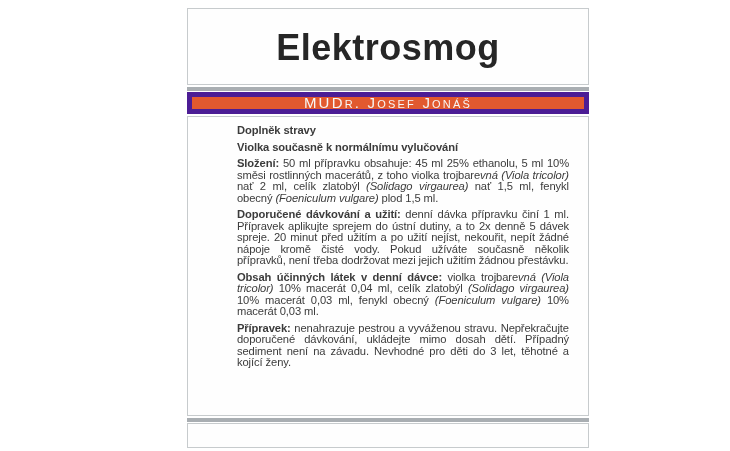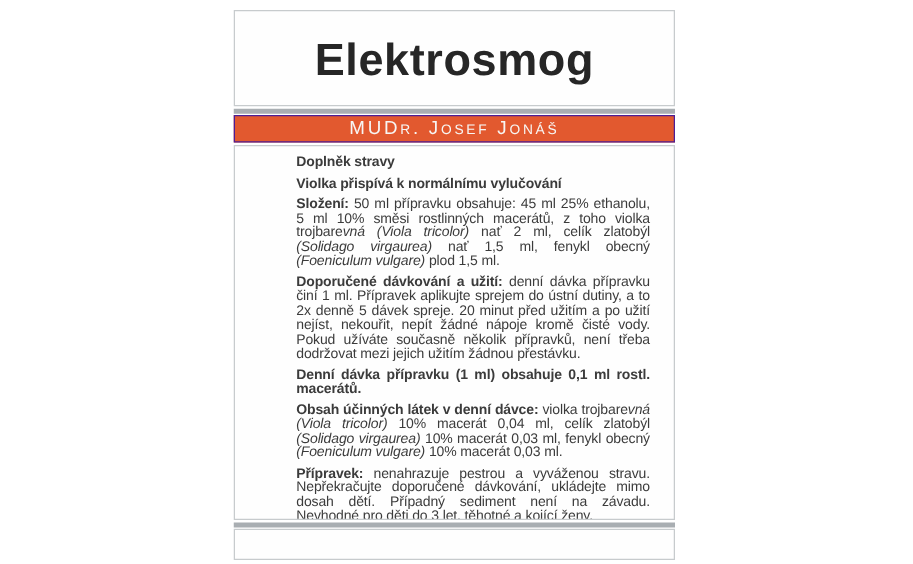--- a/index.html
+++ b/index.html
@@ -12,21 +12,21 @@
     width: 730px;
     height: 451px;
     background: #ffffff;
     font-family: "Liberation Sans", "DejaVu Sans", sans-serif;
     overflow: hidden;
   }
   .label-card {
     position: absolute;
     left: 187px;
     top: 8px;
-    width: 353px;
+    width: 402px;
   }
   .panel {
     box-sizing: border-box;
     background: #fefefe;
     border: 1px solid #c7cbcd;
   }
   .title-panel {
     height: 77px;
     display: flex;
     align-items: center;
@@ -43,21 +43,21 @@
   .separator-bar {
     height: 4px;
     background: #a9aeb2;
     margin-top: 2px;
   }
   .brand-band {
     box-sizing: border-box;
     margin-top: 1px;
     height: 22px;
     background: #e2592f;
-    border: 1px solid #4c1d95;
+    border: 5px solid #4c1d95;
     display: flex;
     align-items: center;
     justify-content: center;
   }
   .brand-name {
     color: #f7f6f4;
     font-size: 15px;
     font-variant: small-caps;
     letter-spacing: 2.2px;
     line-height: 1;
@@ -97,24 +97,23 @@
     </div>
 
     <div class="separator-bar"></div>
 
     <div class="brand-band">
       <div class="brand-name">MUDr. Josef Jonáš</div>
     </div>
 
     <div class="panel body-panel">
         <p class="para"><span class="seg-b">Doplněk stravy</span></p>
-        <p class="para"><span class="seg-b">Violka přispívá k normálnímu vylučování</span></p>
+        <p class="para"><span class="seg-b">Violka současně k normálnímu vylučování</span></p>
         <p class="para"><span class="seg-b">Složení:</span><span class="seg-n"> 50 ml přípravku obsahuje: 45 ml 25% ethanolu, 5 ml 10% směsi rostlinných macerátů, z toho violka trojbare</span><span class="seg-i">vná (Viola tricolor)</span><span class="seg-n"> nať 2 ml, celík zlatobýl </span><span class="seg-i">(Solidago virgaurea)</span><span class="seg-n"> nať 1,5 ml, fenykl obecný </span><span class="seg-i">(Foeniculum vulgare)</span><span class="seg-n"> plod 1,5 ml.</span></p>
         <p class="para"><span class="seg-b">Doporučené dávkování a užití:</span><span class="seg-n"> denní dávka přípravku činí 1 ml. Přípravek aplikujte sprejem do ústní dutiny, a to 2x denně 5 dávek spreje. 20 minut před užitím a po užití nejíst, nekouřit, nepít žádné nápoje kromě čisté vody. Pokud užíváte současně několik přípravků, není třeba dodržovat mezi jejich užitím žádnou přestávku.</span></p>
-        <p class="para"><span class="seg-b">Denní dávka přípravku (1 ml) obsahuje 0,1 ml rostl. macerátů.</span></p>
         <p class="para"><span class="seg-b">Obsah účinných látek v denní dávce:</span><span class="seg-n"> violka trojbare</span><span class="seg-i">vná (Viola tricolor)</span><span class="seg-n"> 10% macerát 0,04 ml, celík zlatobýl </span><span class="seg-i">(Solidago virgaurea)</span><span class="seg-n"> 10% macerát 0,03 ml, fenykl obecný </span><span class="seg-i">(Foeniculum vulgare)</span><span class="seg-n"> 10% macerát 0,03 ml.</span></p>
         <p class="para"><span class="seg-b">Přípravek:</span><span class="seg-n"> nenahrazuje pestrou a vyváženou stravu. Nepřekračujte doporučené dávkování, ukládejte mimo dosah dětí. Případný sediment není na závadu. Nevhodné pro děti do 3 let, těhotné a kojící ženy.</span></p>
       </div>
 
     <div class="separator-bar bottom-separator"></div>
 
     <div class="panel bottom-panel"></div>
 
   </div>
 </div>

